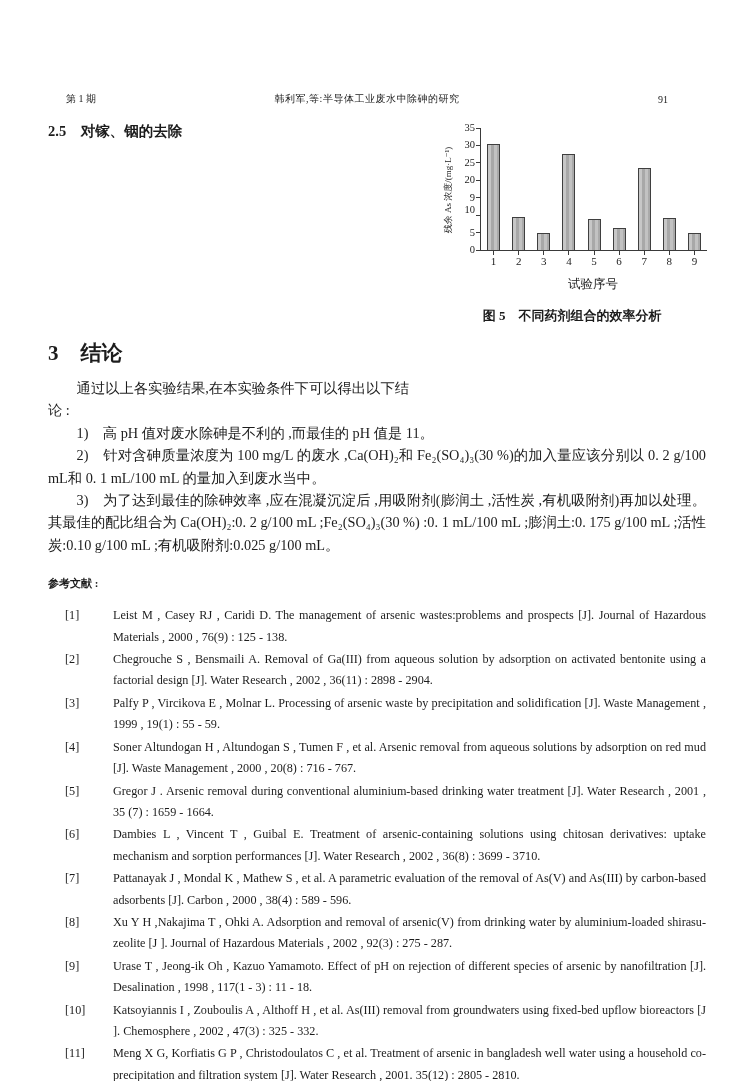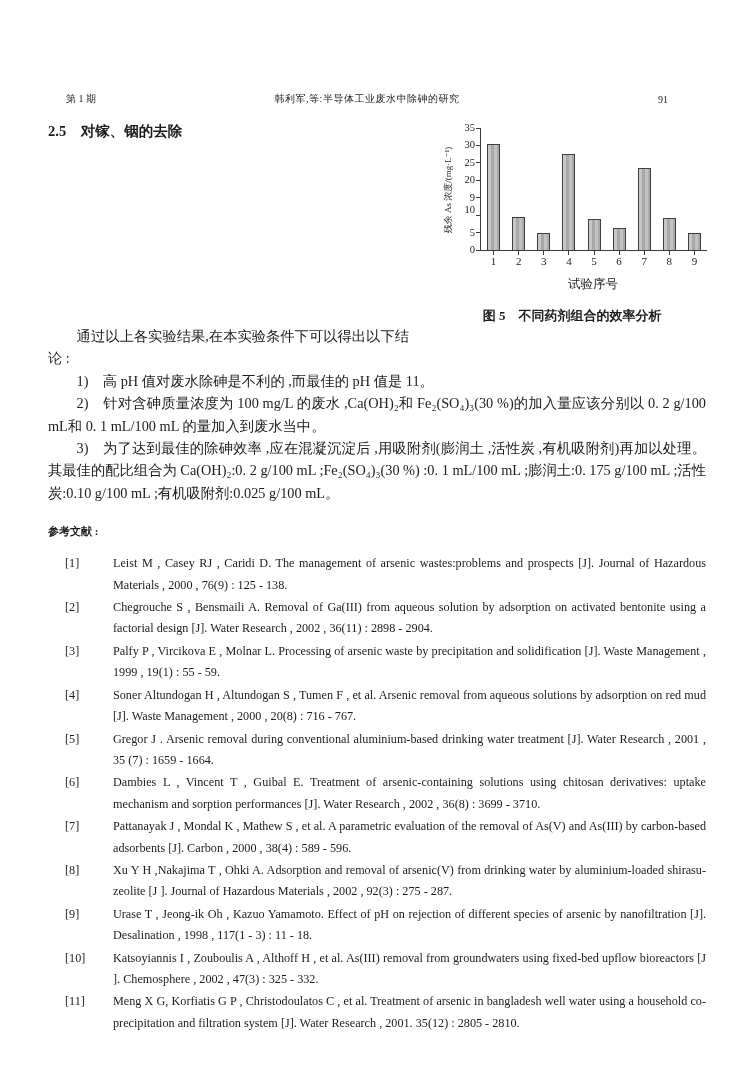--- a/index.html
+++ b/index.html
@@ -130,20 +130,23 @@
               <div class="xtick" style="left: 212.944px;"></div>
               <div class="xticklab" style="left: 203.444px;">9</div>
             </div>
         </div>
         <div class="xlabel">试验序号</div>
         <div class="caption">图 5　不同药剂组合的效率分析</div>
       </div>
     </div>
   </div>
 
+  <div class="sec3-heading">
+    <span class="num">3</span><span>结论</span>
+  </div>
 
   <div class="concl">
     <p class="line-indent">通过以上各实验结果,在本实验条件下可以得出以下结</p>
     <p>论 :</p>
     <p class="item">1)　高 pH 值对废水除砷是不利的 ,而最佳的 pH 值是 11。</p>
     <p class="item">2)　针对含砷质量浓度为 100 mg/L 的废水 ,Ca(OH)₂和 Fe₂(SO₄)₃(30 %)的加入量应该分别以 0. 2 g/100 mL和 0. 1 mL/100 mL 的量加入到废水当中。</p>
     <p class="item">3)　为了达到最佳的除砷效率 ,应在混凝沉淀后 ,用吸附剂(膨润土 ,活性炭 ,有机吸附剂)再加以处理。其最佳的配比组合为 Ca(OH)₂:0. 2 g/100 mL ;Fe₂(SO₄)₃(30 %) :0. 1 mL/100 mL ;膨润土:0. 175 g/100 mL ;活性炭:0.10 g/100 mL ;有机吸附剂:0.025 g/100 mL。</p>
   </div>
 
   <div class="refs-heading">参考文献 :</div>

